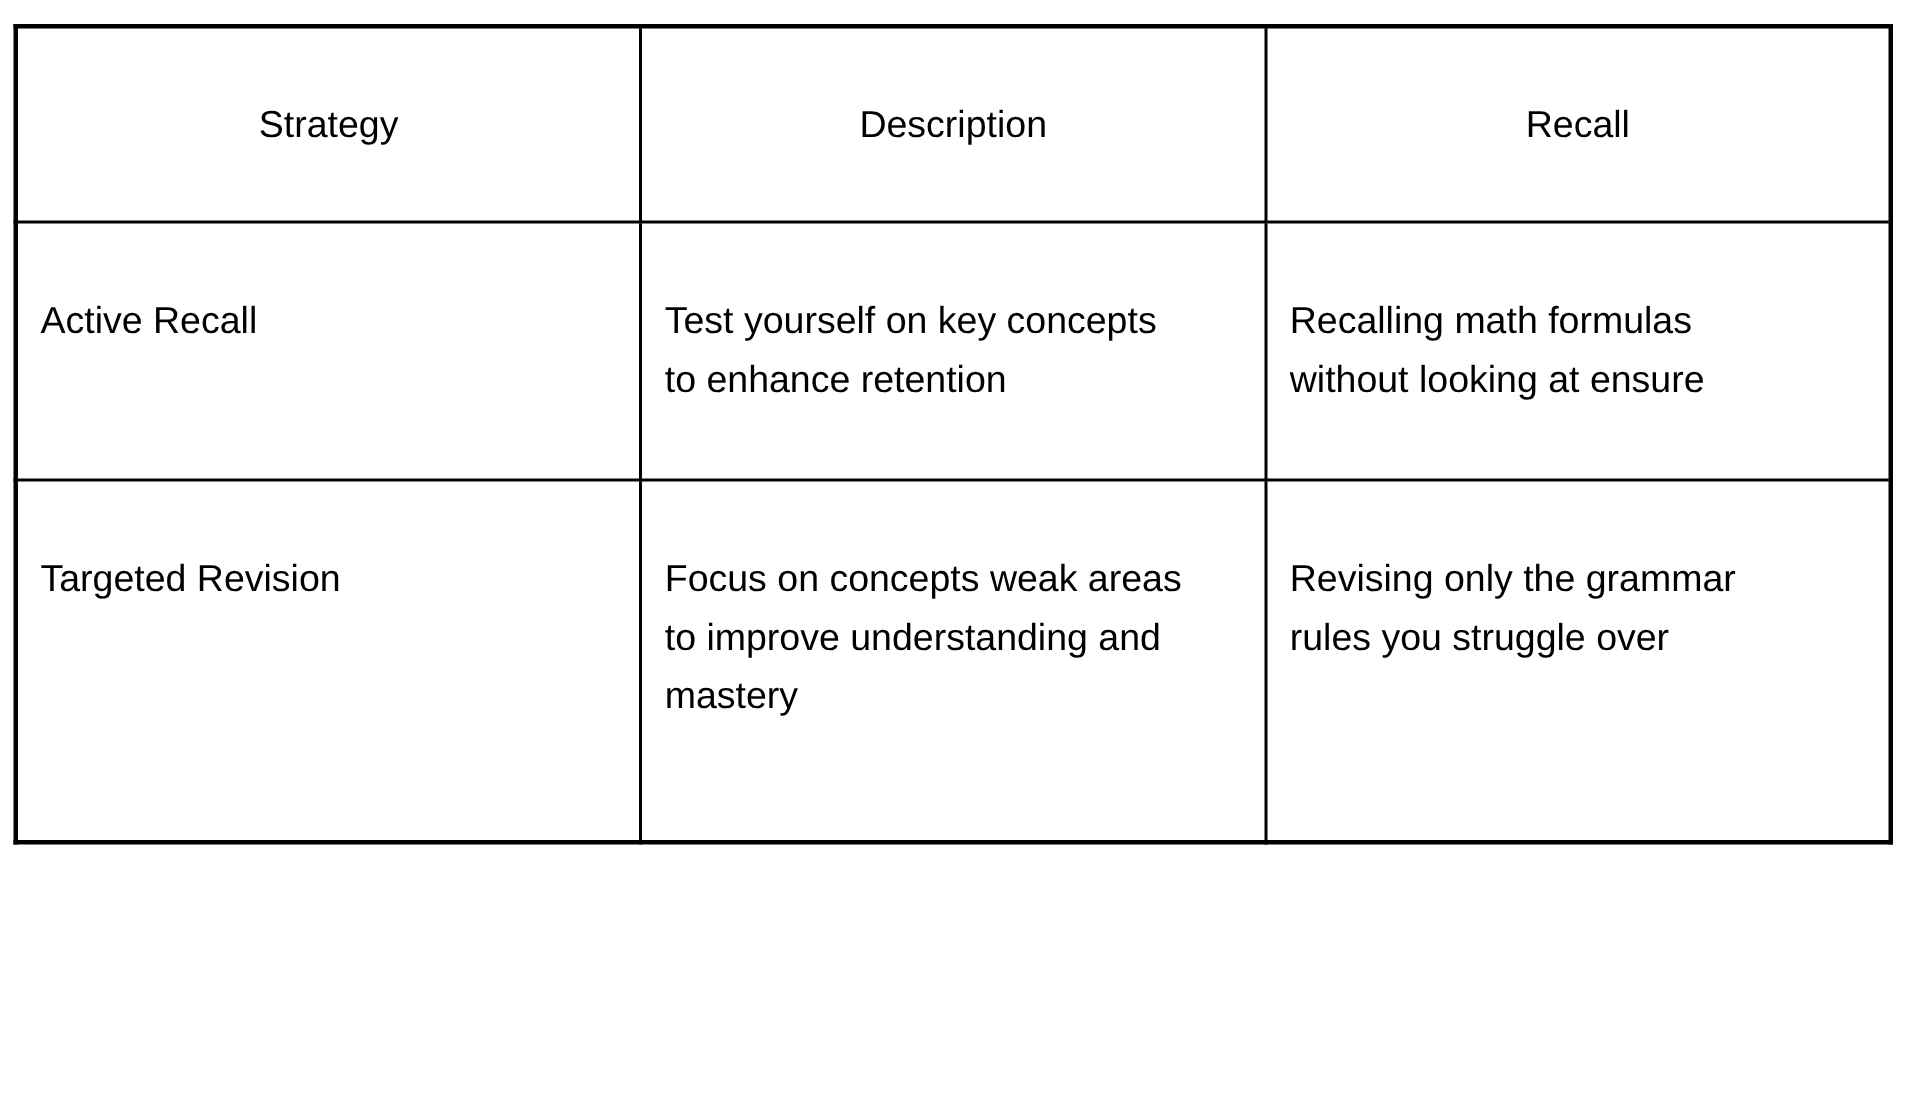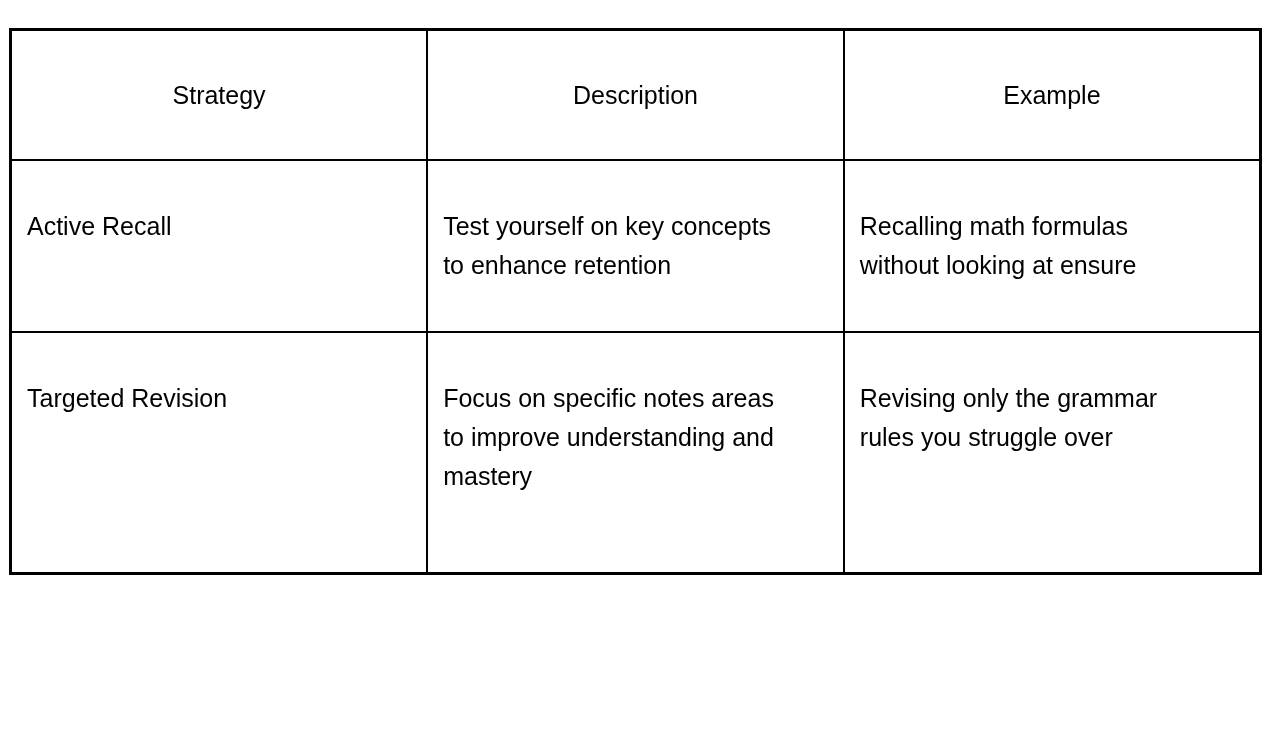--- a/index.html
+++ b/index.html
@@ -11,21 +11,21 @@
     width: 1272px;
     height: 746px;
     position: relative;
     font-family: "Liberation Sans", sans-serif;
     color: #000000;
     overflow: hidden;
   }
   table.doc-table {
     position: absolute;
     left: 9px;
-    top: 28px;
+    top: 16px;
     width: 1253px;
     border-collapse: collapse;
     table-layout: fixed;
     border: 3px solid #000000;
   }
   table.doc-table th,
   table.doc-table td {
     border: 2px solid #000000;
     font-size: 25px;
     font-weight: 400;
@@ -51,33 +51,33 @@
   tr.body-row-2   { height: 209px; }
 </style>
 </head>
 <body>
 
 <table class="doc-table">
   <thead>
     <tr class="header-row">
       <th>Strategy</th>
       <th>Description</th>
-      <th>Example</th>
+      <th>Recall</th>
     </tr>
   </thead>
   <tbody>
     <tr class="body-row-0">
       <td>Active Recall</td>
       <td>Test yourself on key concepts
 to enhance retention</td>
       <td>Recalling math formulas
 without looking at ensure</td>
     </tr>
     <tr class="body-row-1">
       <td>Targeted Revision</td>
-      <td>Focus on specific notes areas
+      <td>Focus on concepts weak areas
 to improve understanding and
 mastery</td>
       <td>Revising only the grammar
 rules you struggle over</td>
     </tr>
   </tbody>
 </table>
 
 </body></html>

